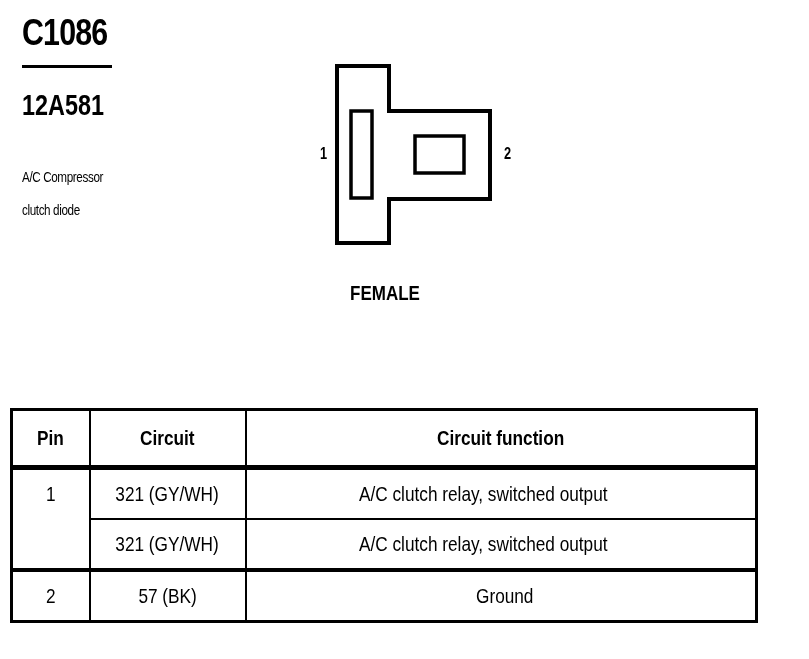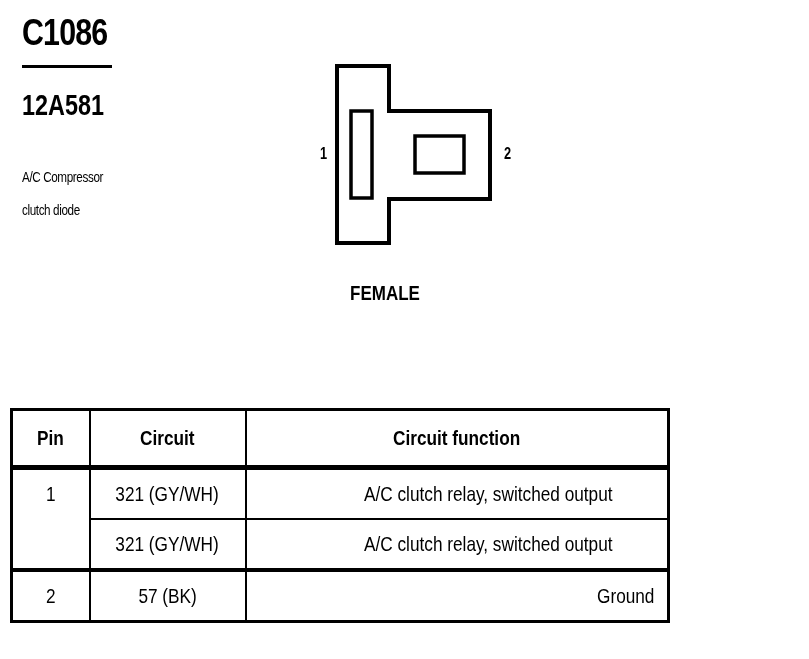--- a/index.html
+++ b/index.html
@@ -4,28 +4,28 @@
 <style>
   html,body{margin:0;padding:0;background:#fff;}
   body{width:809px;height:659px;position:relative;overflow:hidden;font-family:"Liberation Sans",sans-serif;color:#000;}
   .abs{position:absolute;}
   .conn-id{left:22px;top:12px;font-size:37px;font-weight:bold;letter-spacing:-1px;transform:scaleX(0.82);transform-origin:left top;}
   .rule{left:22px;top:65px;width:90px;height:3px;background:#000;}
   .part-no{left:22px;top:88px;font-size:30px;font-weight:bold;transform:scaleX(0.78);transform-origin:left top;}
   .desc{left:22px;font-size:15px;transform:scaleX(0.78);transform-origin:left top;letter-spacing:-0.5px;}
   .gender{left:350px;top:282px;font-size:20px;font-weight:bold;transform:scaleX(0.85);transform-origin:left top;}
   .pinlbl{font-size:16px;font-weight:bold;transform:scaleX(0.8);transform-origin:left top;}
-  table.pins{position:absolute;left:10px;top:408px;width:660px;border-collapse:collapse;border:3px solid #000;}
+  table.pins{position:absolute;left:10px;top:408px;width:748px;border-collapse:collapse;border:3px solid #000;}
   table.pins th, table.pins td{border:2px solid #000;font-size:21px;padding:0;transform-origin:left;}
   table.pins th{height:54px;font-weight:bold;}
   table.pins td{height:48px;}
   table.pins tr.thick-top td{border-top:4px solid #000;}
   table.pins thead tr th{border-bottom:5px solid #000;}
   .c{text-align:center;}
-  .l{text-align:right;padding-left:20px !important;}
+  .l{text-align:center;padding-left:20px !important;}
   .sq{display:inline-block;transform:scaleX(0.82);transform-origin:center;white-space:nowrap;}
   .sql{display:inline-block;transform:scaleX(0.82);transform-origin:left center;white-space:nowrap;}
 </style>
 </head>
 <body>
 
 <div class="abs conn-id">C1086</div>
 <div class="abs rule"></div>
 <div class="abs part-no">12A581</div>
 <div class="abs desc" style="top:168px">A/C Compressor</div>

